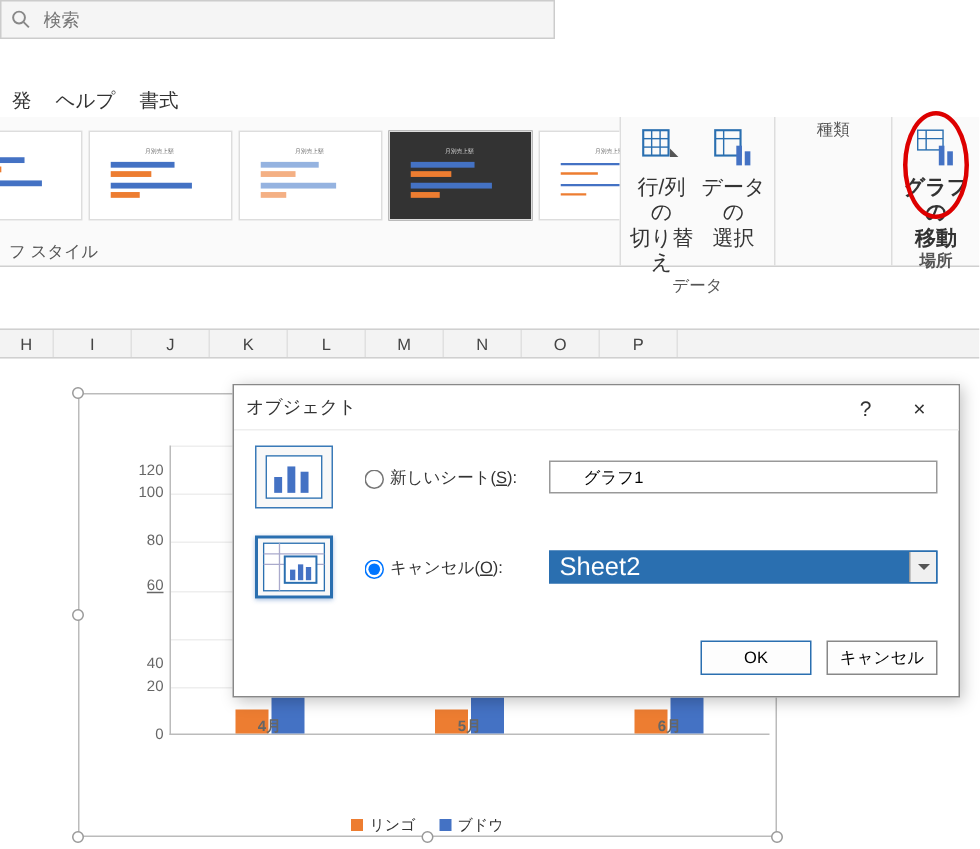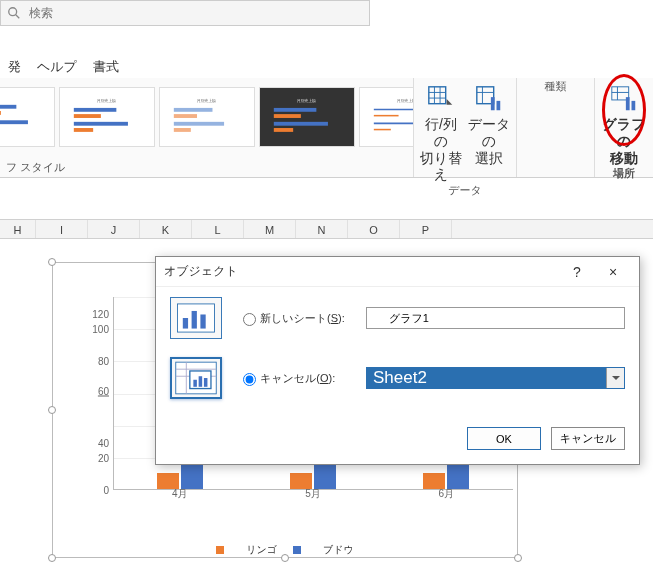--- a/index.html
+++ b/index.html
@@ -62,24 +62,24 @@
   .h-bm { bottom: -5px; left: 50%; margin-left: -4px; }
   .h-br { bottom: -5px; right: -5px; }
 
   .plot { position: absolute; top: 34px; left: 30px; width: 430px; height: 218px; }
   .yaxis { position: absolute; left: 0; top: 0; width: 30px; height: 193px; }
   .ytick { position: absolute; right: 4px; font-size: 10px; color: #666; transform: translateY(-50%); }
   .plotgrid { position: absolute; left: 30px; top: 0; width: 400px; height: 193px; border-left: 1px solid #bbb; border-bottom: 1px solid #bbb; }
   .gridline { position: absolute; left: 0; right: 0; height: 0; border-top: 1px solid #eee; }
   .bars { position: absolute; left: 0; top: 0; width: 100%; height: 100%; }
   .bar { position: absolute; bottom: 0; width: 22px; }
-  .xlabels { position: absolute; left: 30px; top: 190px; width: 400px; display: flex; }
+  .xlabels { position: absolute; left: 30px; top: 180px; width: 400px; display: flex; font-weight: bold; }
   .xlab { flex: 1; text-align: center; font-size: 10px; color: #666; }
   .legend { position: absolute; bottom: 0px; left: 0; right: 0; display: flex; justify-content: center; gap: 16px; font-size: 10px; }
-  .legitem { display: flex; align-items: center; gap: 22px; }
+  .legitem { display: flex; align-items: center; gap: 4px; }
   .swatch { width: 8px; height: 8px; }
 
   
   .dialog { position: absolute; top: 256px; left: 155px; width: 485px; background: #fff; border: 1px solid #888; box-shadow: 2px 2px 10px rgba(0,0,0,0.25); }
   .dlg-title { height: 30px; display: flex; align-items: center; padding: 0 8px; font-size: 12px; background: #fff; border-bottom: 1px solid #eee; }
   .dlg-title .spacer { flex: 1; }
   .dlg-title .dbtn { width: 36px; text-align: center; font-size: 14px; cursor: pointer; }
   .dlg-body { padding: 10px 14px 4px; }
   .dlg-label { font-size: 11px; margin-bottom: 10px; }
   .dlg-row { display: flex; align-items: center; margin-bottom: 18px; }

